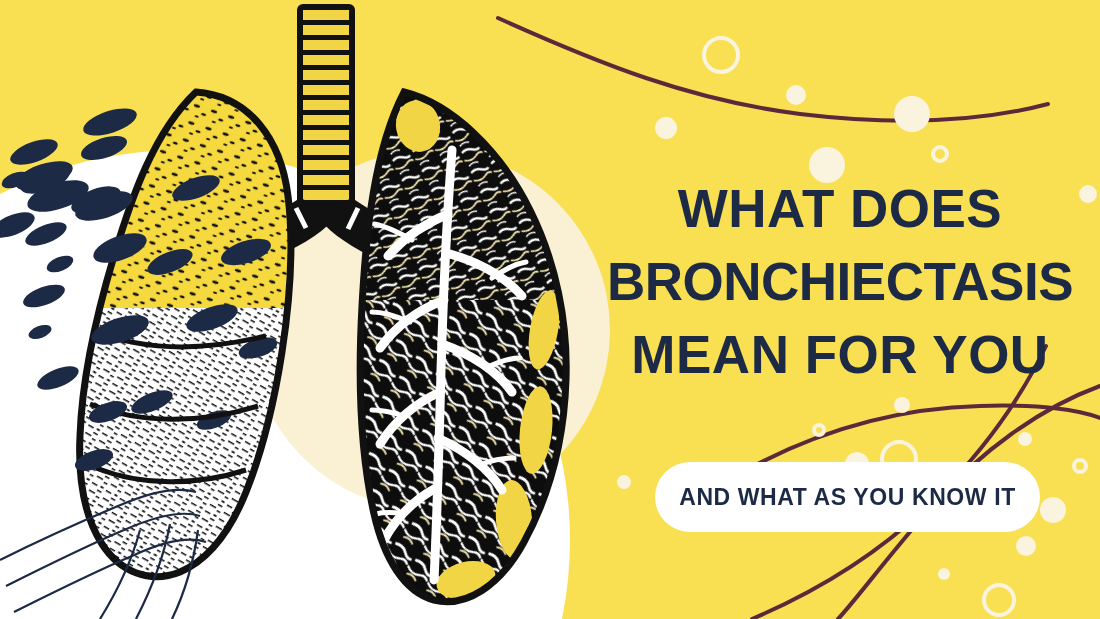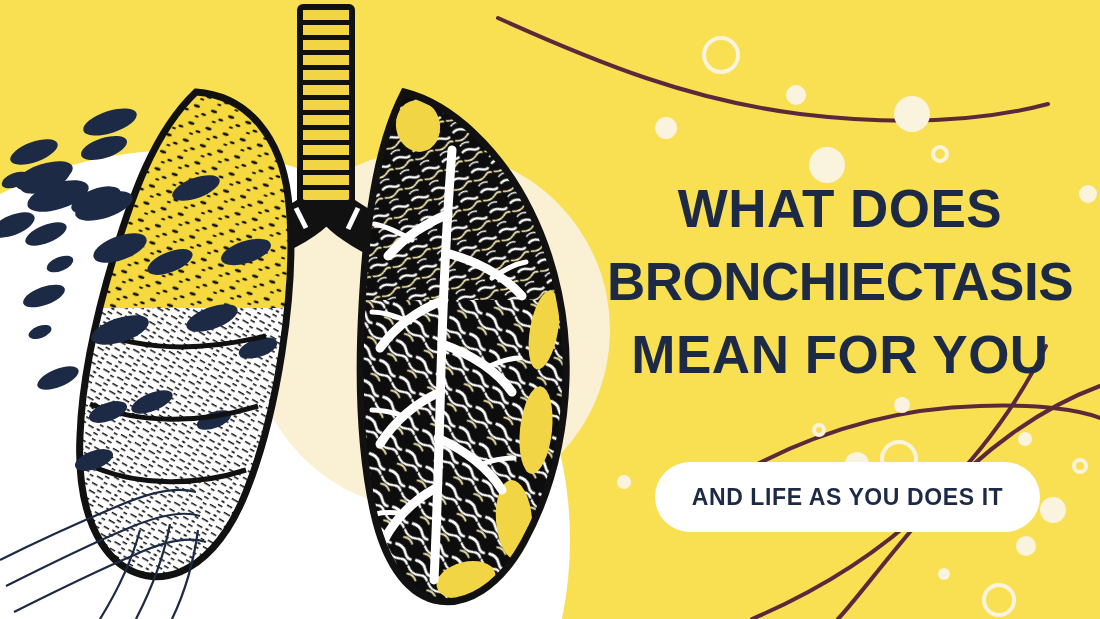--- a/index.html
+++ b/index.html
@@ -355,16 +355,16 @@
     <div class="dot" style="left:938px; top:568px; width:12px; height:12px;"></div>
   </div>
 
   <div class="headline">
     <span class="hl-line l1">WHAT DOES</span>
     <span class="hl-line l2">BRONCHIECTASIS</span>
     <span class="hl-line l3">MEAN FOR YOU</span>
   </div>
 
   <div class="pill">
-    <span class="pill-text">AND LIFE AS YOU DOES IT</span>
+    <span class="pill-text">AND WHAT AS YOU KNOW IT</span>
   </div>
 
 </div>
 
 </body></html>

